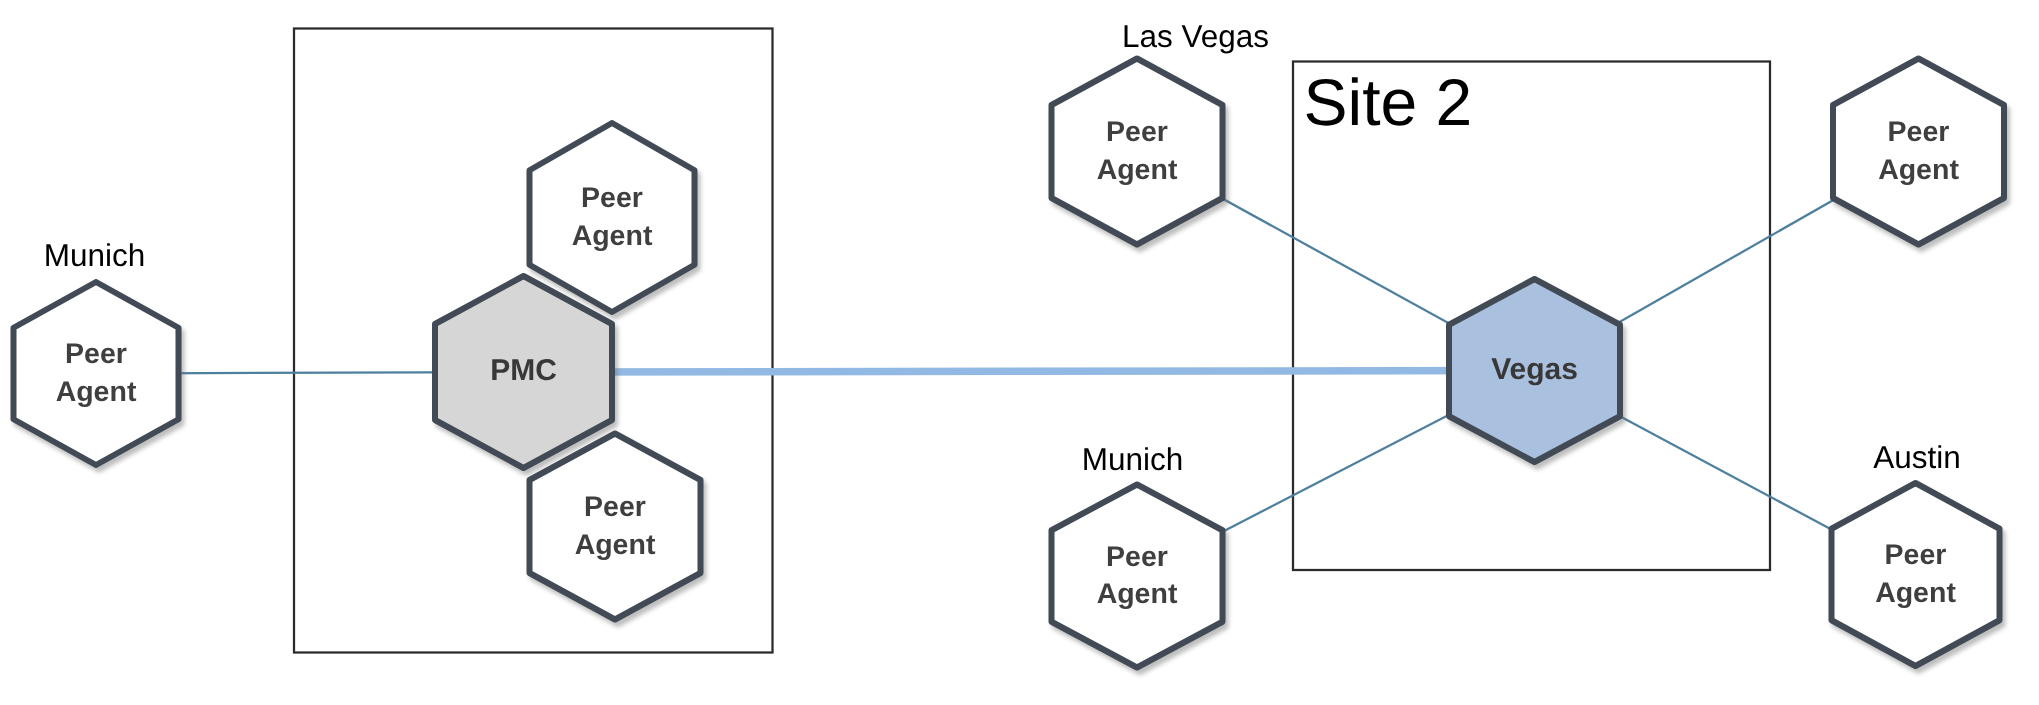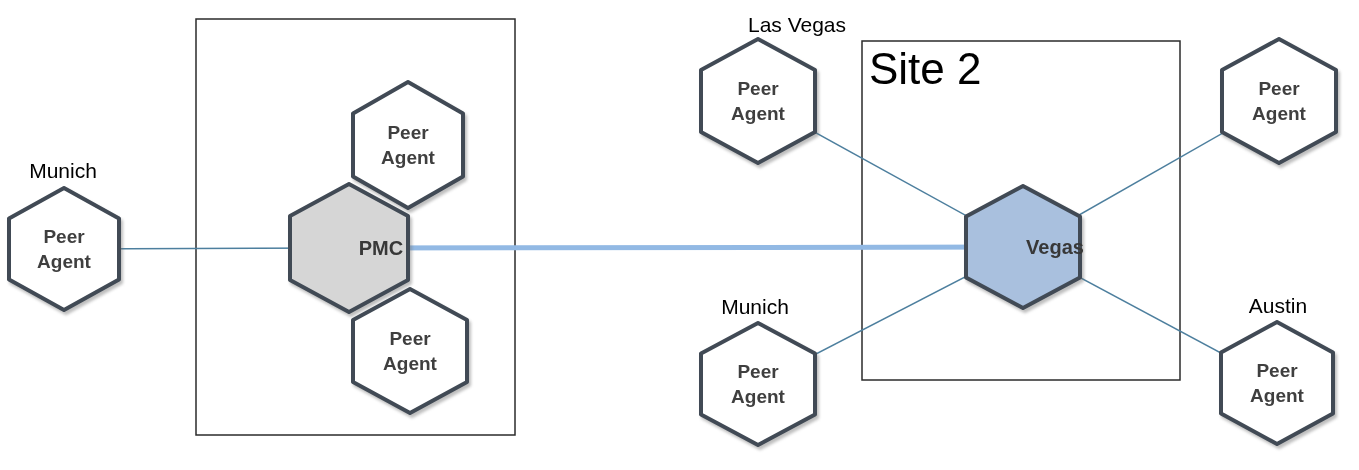--- a/index.html
+++ b/index.html
@@ -57,21 +57,20 @@
     transform: translate(-50%, -50%);
     text-align: center;
   }
   .hex-label-single {
     font-size: 20px;
     font-weight: bold;
     color: #383838;
     transform: translate(-50%, -50%);
     text-align: right;
     white-space: nowrap;
-    margin-left: 32px;
   }
   .site-title {
     font-size: 44px;
     line-height: 1.0;
     color: #000000;
     white-space: nowrap;
   }
   .site-subtitle {
     font-size: 22px;
     line-height: 1.0;

